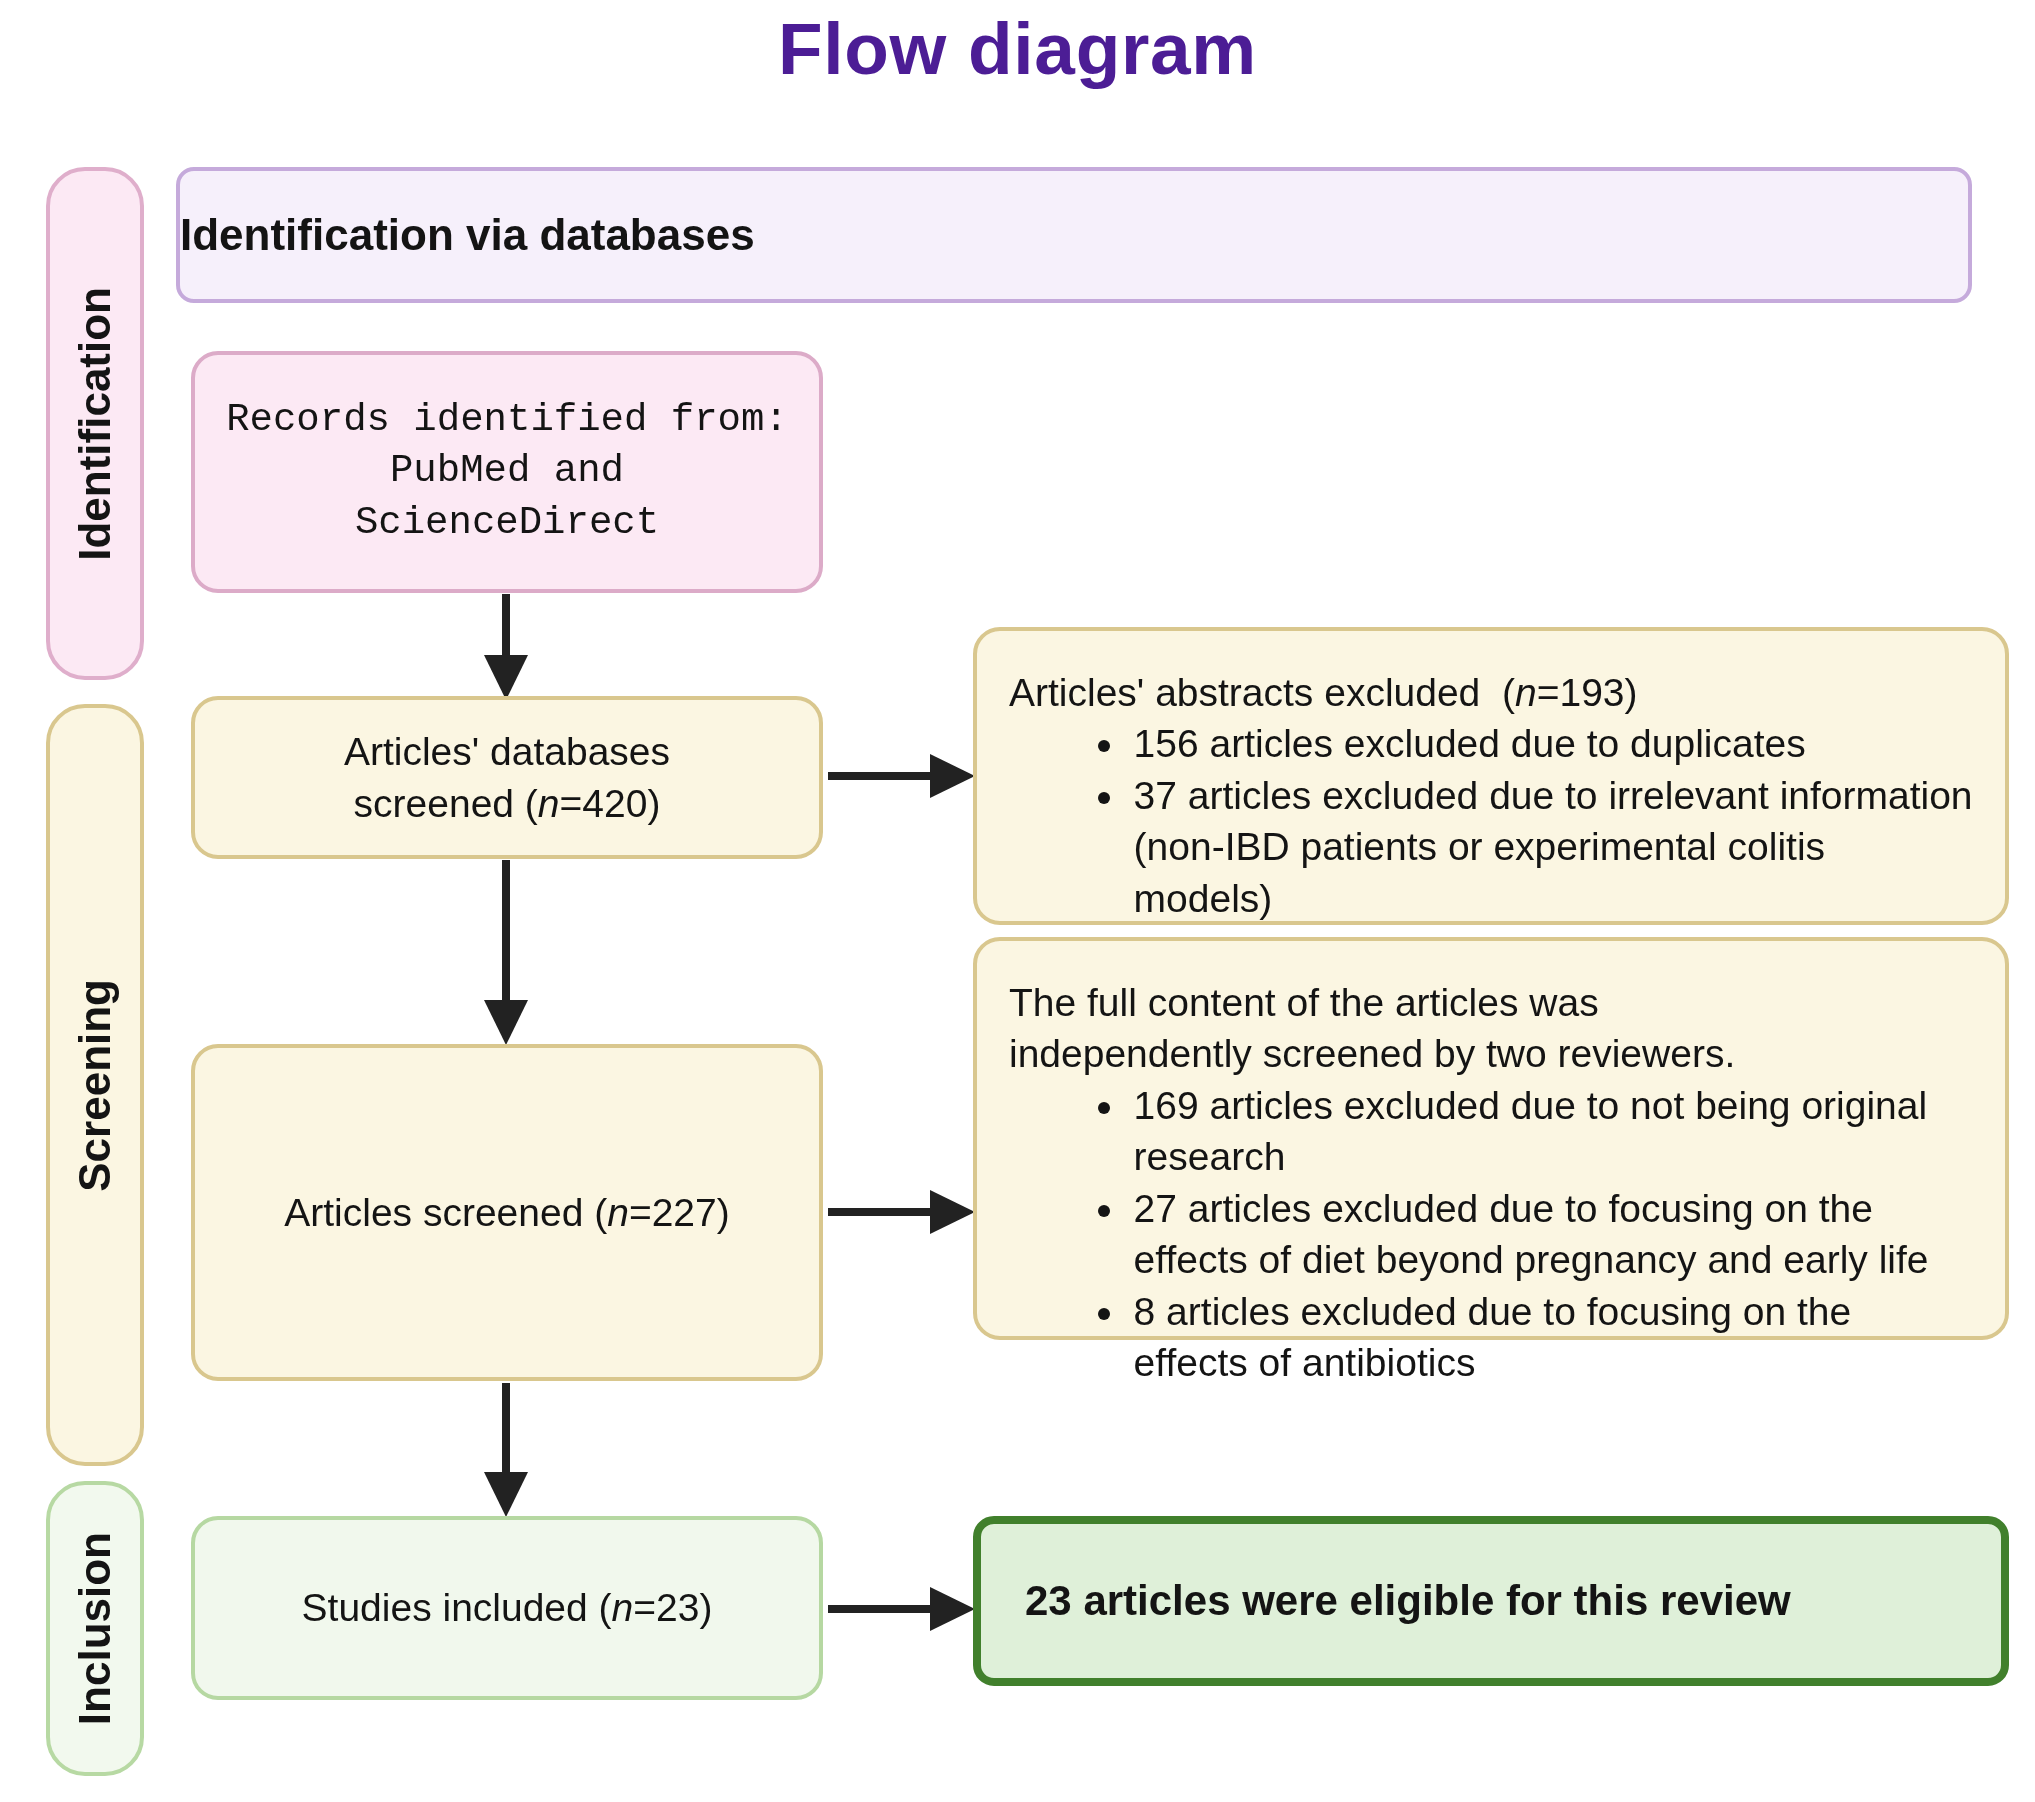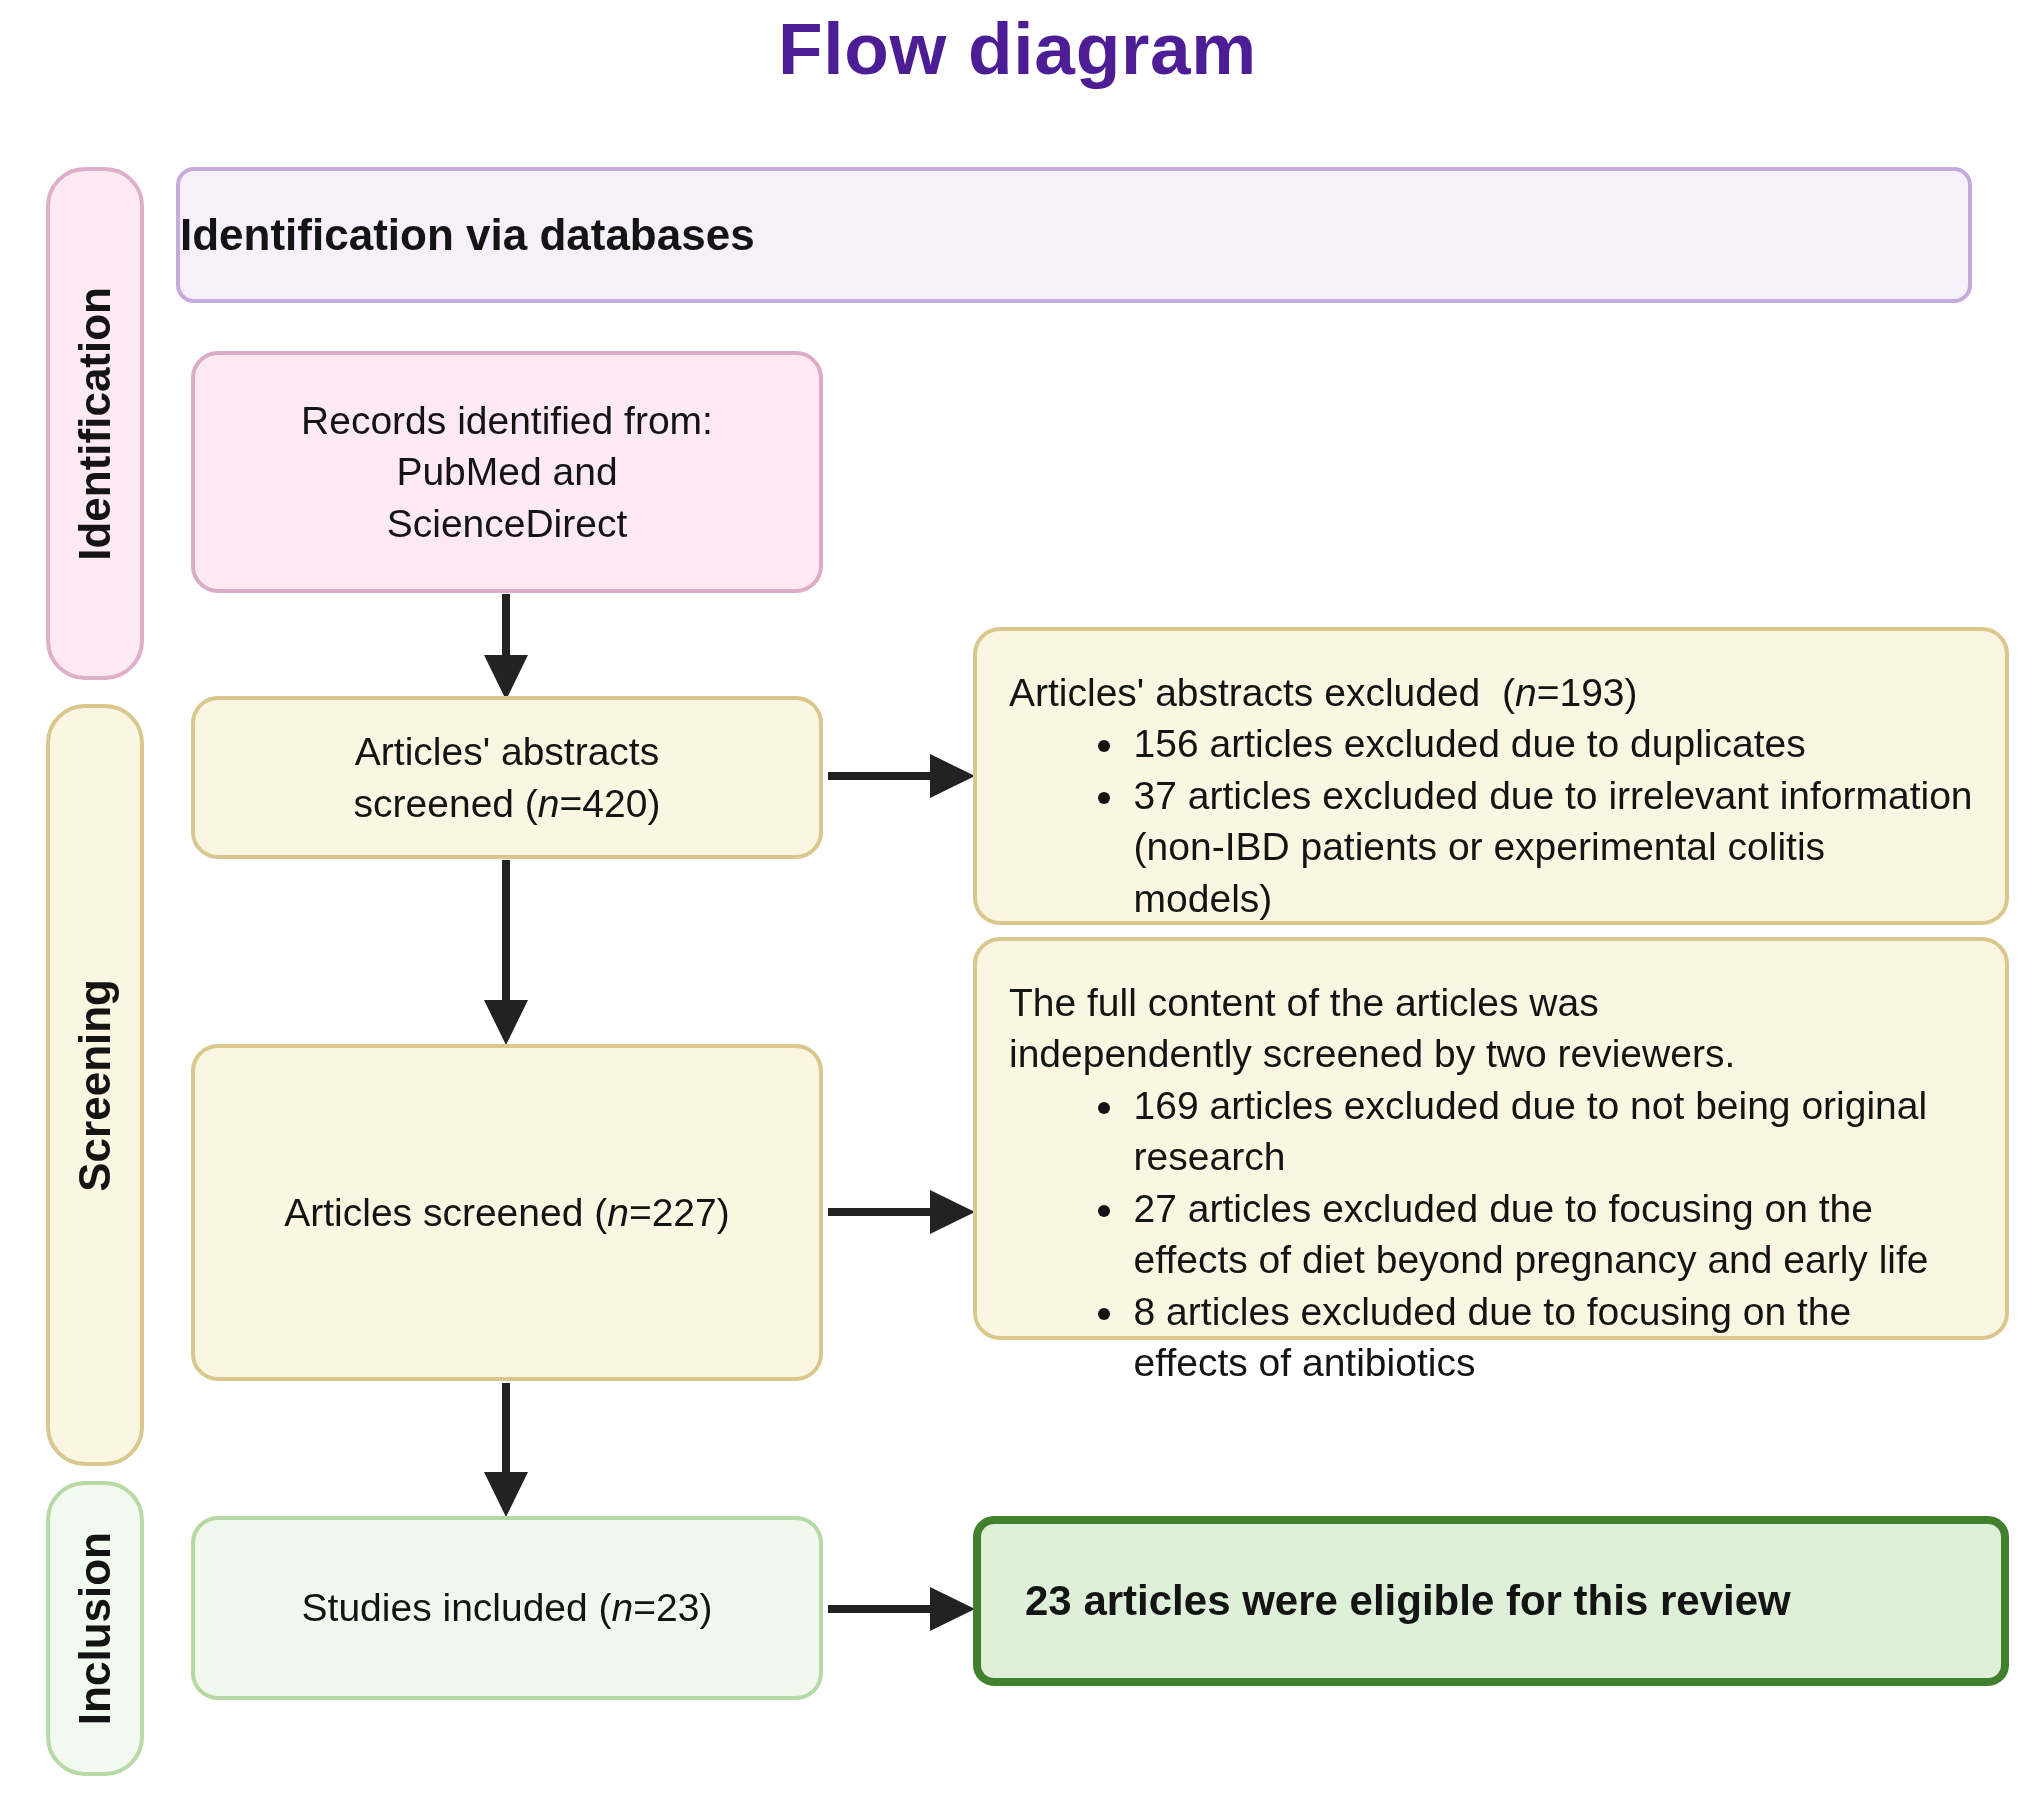--- a/index.html
+++ b/index.html
@@ -28,21 +28,21 @@
   .stage-inclusion      { top:1481px; height:295px;  background:#f2f9ee; border:4.9px solid #b7d9a3; }
   .stage-label {
     writing-mode:vertical-rl; transform:rotate(180deg);
     font-size:44px; font-weight:bold; white-space:nowrap;
   }
   .node {
     position:absolute; box-sizing:border-box; border-radius:27px;
     display:flex; flex-direction:column; align-items:center; justify-content:center;
     text-align:center; font-size:39px; line-height:1.32;
   }
-  .node-records  { left:191px; top:351px;  width:632px; height:242px; background:#fce9f4; border:4.9px solid #dcabc8; }
+  .node-records  { left:191px; top:351px;  width:632px; height:242px; background:#fce9f4; border:4.9px solid #dcabc8;font-family:Liberation Mono, monospace; }
   .node-yellow-a { left:191px; top:696px;  width:632px; height:163px; background:#fbf6e2; border:4.9px solid #d9c78e; }
   .node-yellow-b { left:191px; top:1044px; width:632px; height:337px; background:#fbf6e2; border:4.9px solid #d9c78e; }
   .node-green    { left:191px; top:1516px; width:632px; height:184px; background:#f1f8ed; border:4.9px solid #b6d8a2; }
   .sidebox {
     position:absolute; left:973px; width:1036px; box-sizing:border-box;
     background:#fbf6e2; border:4.9px solid #d9c78e; border-radius:27px;
     font-size:39px; line-height:1.32; padding:36px 32px;
   }
   .sidebox-ex1 { top:627px;  height:298px; }
   .sidebox-ex2 { top:937px; height:403px; }
@@ -98,21 +98,21 @@
 
   <div class="node node-records">
     <span>Records identified from:</span>
     <span>PubMed and</span>
     <span>ScienceDirect</span>
   </div>
 
   <div class="arrow-v arrow-v1"></div>
 
   <div class="node node-yellow-a">
-    <span>Articles' abstracts</span>
+    <span>Articles' databases</span>
     <span><span>screened (</span><span class="it">n</span><span>=420)</span></span>
   </div>
 
   <div class="arrow-h arrow-h1"></div>
 
   <div class="sidebox sidebox-ex1">
     <div class="hdr"><span>Articles' abstracts excluded  (</span><span class="it">n</span><span>=193)</span></div>
     <ul>
       <li>156 articles excluded due to duplicates</li>
       <li>37 articles excluded due to irrelevant information (non-IBD patients or experimental colitis models)</li>

